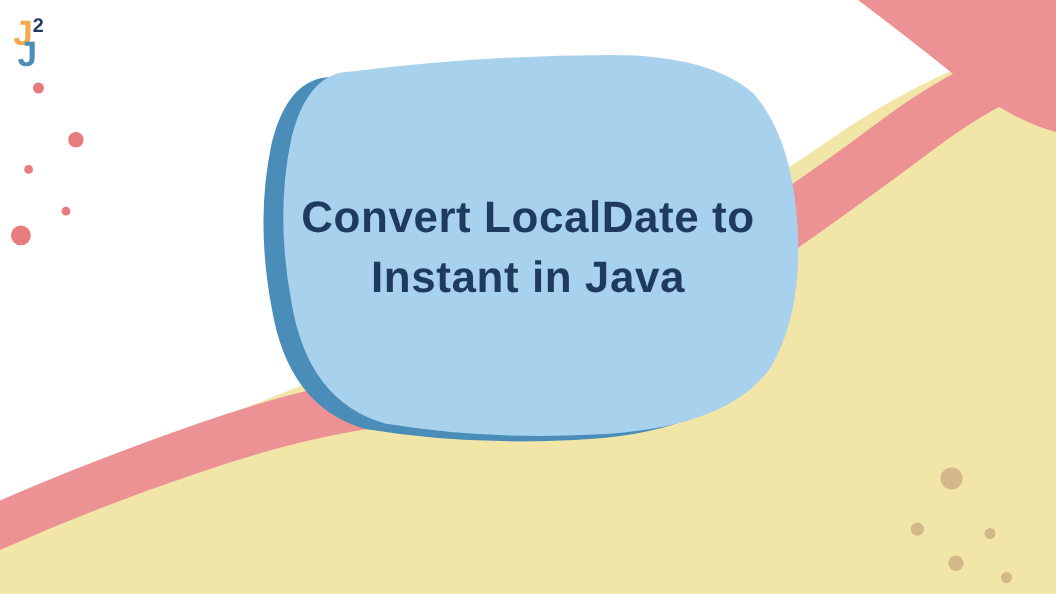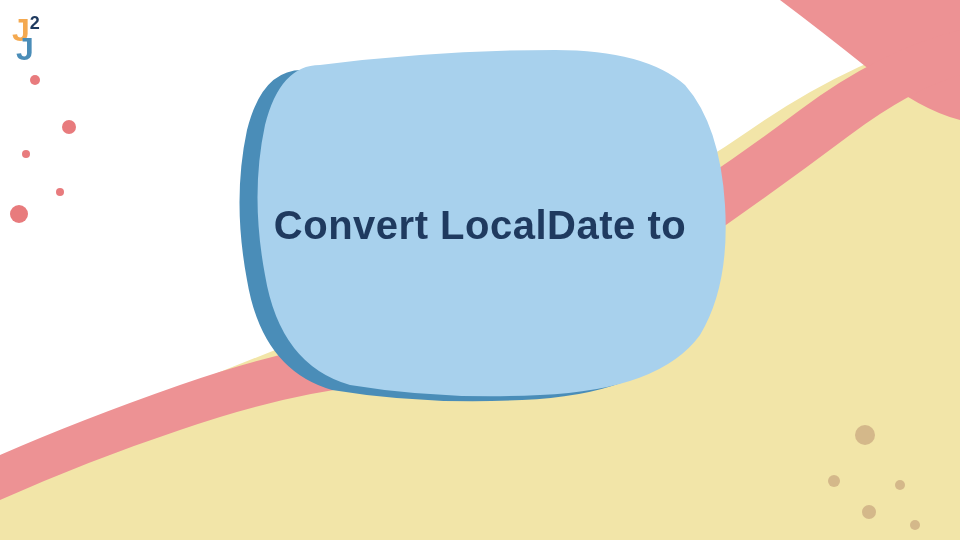--- a/index.html
+++ b/index.html
@@ -138,14 +138,15 @@
 
 <div class="blob-container">
   <svg class="blob-shadow" viewBox="0 0 500 370" preserveAspectRatio="none">
     <path d="M 80 30 Q 40 30 25 90 Q 10 160 25 240 Q 40 330 110 350 Q 200 365 300 360 Q 420 355 460 300 Q 495 250 490 170 Q 485 90 450 50 Q 410 15 320 15 Q 200 15 80 30 Z" fill="#4a8db8"></path>
   </svg>
   <svg class="blob-main" viewBox="0 0 500 370" preserveAspectRatio="none">
     <path d="M 90 25 Q 50 25 35 85 Q 20 155 35 235 Q 50 325 120 345 Q 210 360 310 355 Q 430 350 470 295 Q 500 245 495 165 Q 490 85 455 45 Q 415 10 325 10 Q 210 10 90 25 Z" fill="#a8d1ed"></path>
   </svg>
   <div class="title">
     <div>Convert LocalDate to</div>
+    <div>Instant in Java</div>
   </div>
 </div>
 
 </body></html>

